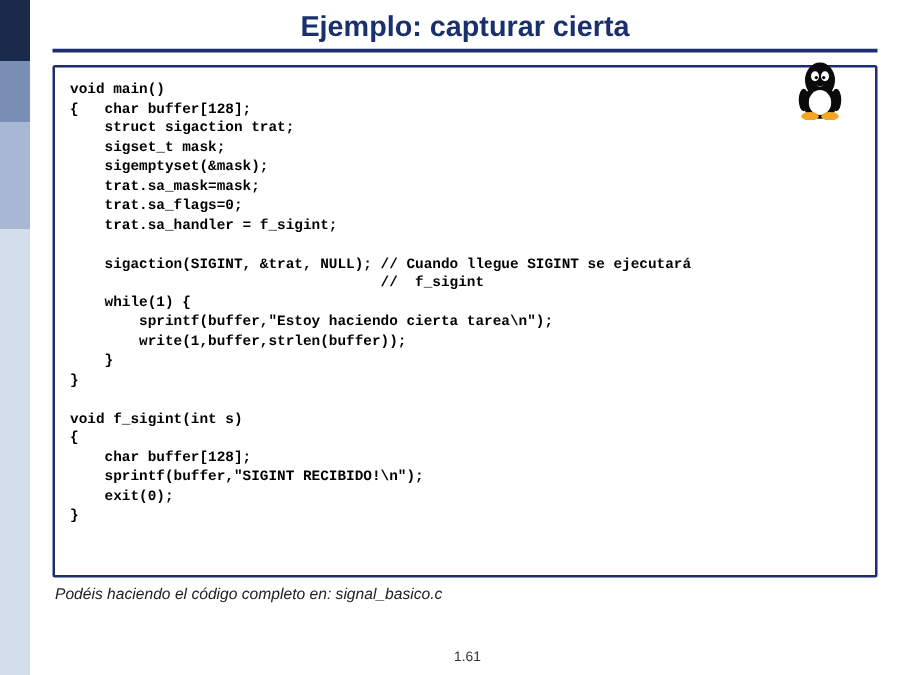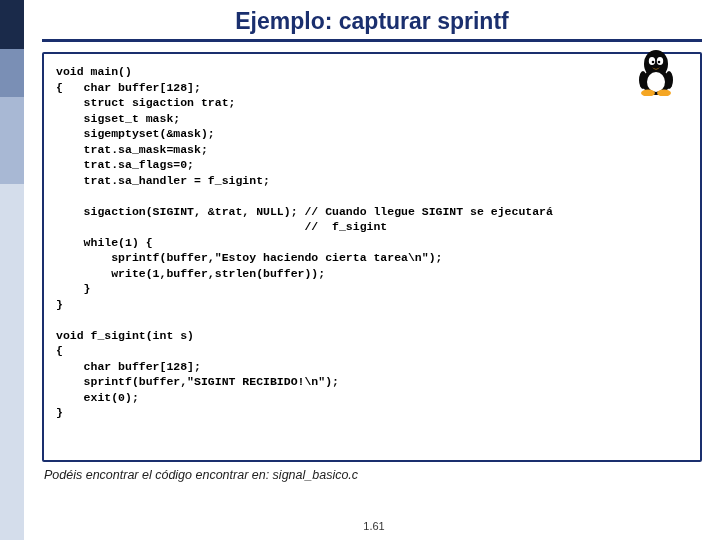--- a/index.html
+++ b/index.html
@@ -74,21 +74,21 @@
     color: #333;
     padding-left: 28px;
   }
 </style>
 </head>
 <body>
 
 <div class="sidebar"></div>
 
 <div class="content">
-  <div class="title">Ejemplo: capturar sprintf</div>
+  <div class="title">Ejemplo: capturar cierta</div>
   <div class="rule"></div>
 
   <div class="codebox">
     <div class="mascot">
       <svg viewBox="0 0 44 52" width="44" height="52">
         <ellipse cx="22" cy="20" rx="12" ry="14" fill="#0a0a0a"></ellipse>
         <ellipse cx="22" cy="38" rx="14" ry="13" fill="#0a0a0a"></ellipse>
         <ellipse cx="22" cy="38" rx="9" ry="10" fill="#fefefe"></ellipse>
         <ellipse cx="18" cy="17" rx="3.2" ry="4" fill="#fff"></ellipse>
         <ellipse cx="26" cy="17" rx="3.2" ry="4" fill="#fff"></ellipse>
@@ -119,16 +119,16 @@
 }
 
 void f_sigint(int s)
 {
     char buffer[128];
     sprintf(buffer,"SIGINT RECIBIDO!\n");
     exit(0);
 }</pre>
   </div>
 
-  <div class="footnote">Podéis encontrar el código encontrar en: signal_basico.c</div>
+  <div class="footnote">Podéis haciendo el código completo en: signal_basico.c</div>
 </div>
 
 <div class="pagenum">1.61</div>
 
 </body></html>

